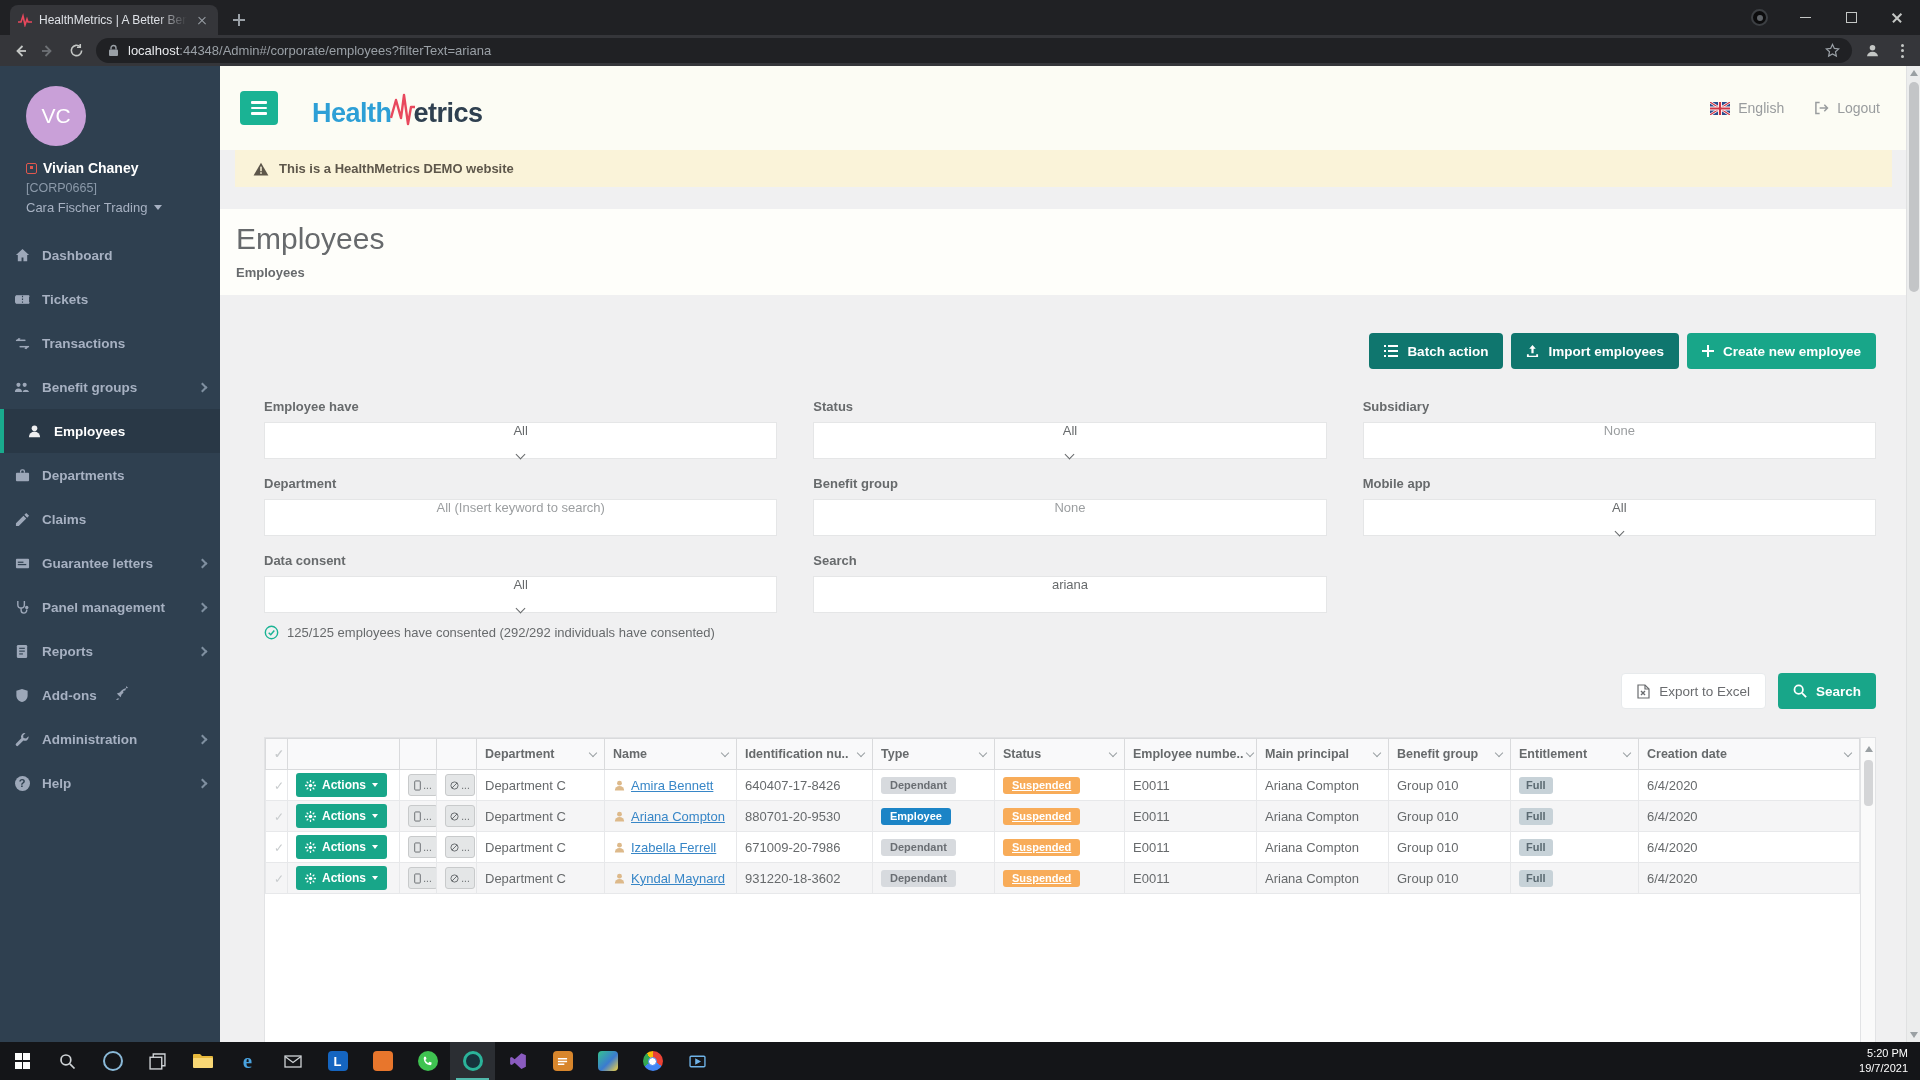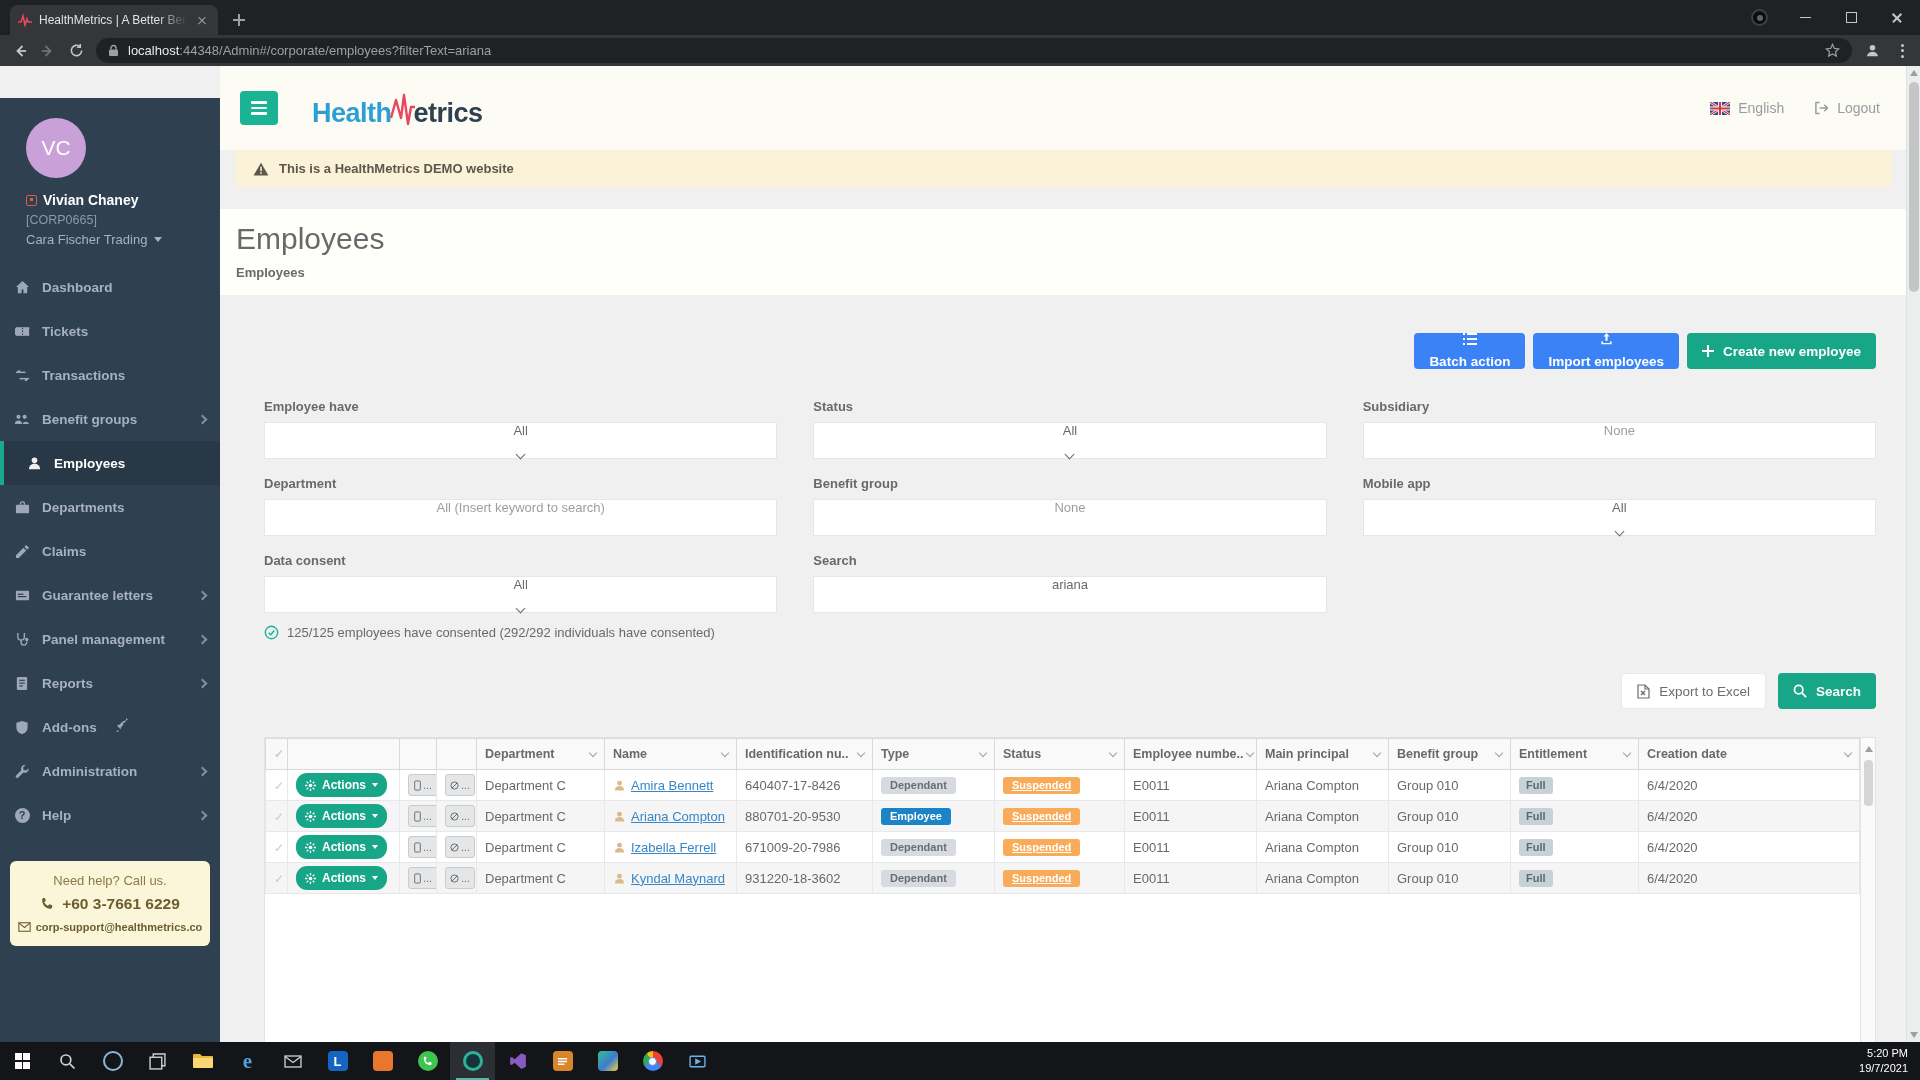--- a/index.html
+++ b/index.html
@@ -36,21 +36,21 @@
 .url-text { font-size:13px; color:#9aa0a6; white-space:nowrap; overflow:hidden; flex:1; }
 .url-text b { color:#e8eaed; font-weight:normal; }
 .tool-right { display:flex; align-items:center; gap:4px; }
 .dots3 { width:24px; height:24px; display:flex; flex-direction:column; align-items:center; justify-content:center; gap:2.5px; }
 .dots3 i { width:3px; height:3px; border-radius:50%; background:#c4c7c5; }
 
 
 .app { position:absolute; top:66px; left:0; right:0; bottom:38px; display:flex; }
 
 
-.sidebar { width:220px; flex-shrink:0; background:#2f4050; color:#a7b1c2; position:relative; overflow:hidden;margin-top:32px; }
+.sidebar { width:220px; flex-shrink:0; background:#2f4050; color:#a7b1c2; position:relative; overflow:hidden; }
 .profile { padding:20px 14px 6px 26px; }
 .avatar { width:60px; height:60px; border-radius:50%; background:#c9a0d8; color:#fff; font-size:21px; display:flex; align-items:center; justify-content:center; margin-bottom:14px; }
 .pname { color:#fff; font-weight:bold; font-size:14px; display:flex; align-items:center; gap:6px; }
 .red-badge { width:11px; height:11px; border:1.6px solid #e0584e; border-radius:2px; position:relative; flex-shrink:0;}
 .red-badge::after{content:"";position:absolute;left:2.5px;top:2.5px;width:3px;height:3px;background:#e0584e;}
 .corp-id { font-size:12.5px; color:#8b99a9; margin-top:5px; }
 .company { font-size:13px; color:#a7b1c2; margin-top:5px; display:flex; align-items:center; gap:7px; }
 .caret-down { width:0; height:0; border-left:4px solid transparent; border-right:4px solid transparent; border-top:5px solid #a7b1c2; }
 .nav { margin-top:12px; }
 .nav-item { height:44px; display:flex; align-items:center; gap:12px; padding-left:14px; padding-right:14px; font-size:13.5px; font-weight:bold; color:#a7b1c2; cursor:default; }
@@ -77,21 +77,21 @@
 
 .banner { margin:0 28px 0 15px; background:#faf3d9; padding:11px 18px; display:flex; align-items:center; gap:10px; color:#5d564a; font-weight:bold; font-size:13px; }
 .gap20 { height:22px; }
 .page-heading { background:#fefefa; padding:13px 20px 15px 16px; }
 .pg-title { font-size:30px; font-weight:300; color:#676a6c; }
 .pg-crumb { font-size:13px; font-weight:bold; color:#676a6c; margin-top:9px; }
 
 .content { padding:38px 44px 0 44px; }
 .btn-row { display:flex; justify-content:flex-end; gap:8px; margin-bottom:30px; }
 .btn { height:36px; padding:0 15px; border-radius:4px; color:#fff; font-size:13.5px; font-weight:bold; display:inline-flex; align-items:center; gap:9px; border:none; cursor:default; }
-.btn-blue { background:#3b82f6;flex-direction:column; }
+.btn-blue { background:#0f766e; }
 .btn-teal { background:#18a689; }
 .btn-white { background:#fff; border:1px solid #e7eaec; color:#6a6c6f; font-weight:normal; }
 
 .filters { display:grid; grid-template-columns:1fr 1fr 1fr; column-gap:36px; }
 .field { margin-bottom:17px; }
 .field label { display:block; font-size:13px; font-weight:bold; color:#676a6c; margin-bottom:8px; }
 .control { height:37px; background:#fff; border:1px solid #e5e6e7; display:flex; align-items:center; justify-content:space-between; padding:0 12px; font-size:13px; color:#676a6c;flex-direction:column; }
 .control.ph { color:#9b9ea0; }
 .sel-chev { width:7px; height:7px; border-right:1.8px solid #676a6c; border-bottom:1.8px solid #676a6c; transform:rotate(45deg); margin-top:-4px; }
 .consent-note { display:flex; align-items:center; gap:8px; font-size:13px; color:#676a6c; margin-top:-6px; }
@@ -100,21 +100,21 @@
 
 .table-card { margin-top:28px; background:#fff; height:342px; position:relative; border:1px solid #e2e3e5; }
 table { width:calc(100% - 15px); border-collapse:collapse; table-layout:fixed; font-size:13px; color:#676a6c; }
 th { height:31px; background:#f9f9fa; border:1px solid #d9dadc; font-weight:bold; text-align:left; padding:0 8px; font-size:12.5px; white-space:nowrap; overflow:hidden; }
 td { height:31px; border:1px solid #e7e8ea; padding:0 8px; white-space:nowrap; overflow:hidden; }
 tr.stripe td { background:#f5f5f6; }
 .th-flex { display:flex; align-items:center; justify-content:space-between; gap:4px; }
 .sort-chev { width:6px; height:6px; border-right:1.6px solid #9aa0a3; border-bottom:1.6px solid #9aa0a3; transform:rotate(45deg); flex-shrink:0; margin-top:-3px; }
 .chk { color:#c9ccce; font-size:12px; }
 .chk::before { content:"\2713"; }
-.actions-btn { height:24px; background:#18a689; border-radius:11px; color:#fff; font-size:12px; font-weight:bold; display:inline-flex; align-items:center; gap:6px; padding:0 9px; border:none;justify-content:flex-end; }
+.actions-btn { height:24px; background:#18a689; border-radius:3px; color:#fff; font-size:12px; font-weight:bold; display:inline-flex; align-items:center; gap:6px; padding:0 9px; border:none;justify-content:flex-end; }
 .caret-w { width:0; height:0; border-left:3.5px solid transparent; border-right:3.5px solid transparent; border-top:4px solid #fff; }
 .mini-btn { height:22px; min-width:30px; background:#e4e6e7; border:1px solid #c8cacb; border-radius:3px; color:#6a6e71; font-size:10px; display:inline-flex; align-items:center; justify-content:center; gap:2px; padding:0 4px; }
 .name-link { color:#3786c7; text-decoration:underline; }
 .badge { display:inline-block; padding:3px 9px; border-radius:3px; font-size:11px; font-weight:bold; line-height:1; }
 .badge-gray { background:#d7dade; color:#6a6e73; }
 .badge-blue { background:#1c84c6; color:#fff; }
 .badge-orange { background:#f8ac59; color:#fff;text-decoration:underline; }
 .badge-steel { background:#c7d2d8; color:#5b6a72; padding:3px 7px; }
 .tbl-scroll { position:absolute; top:0; right:0; bottom:0; width:15px; background:#fafafa; border-left:1px solid #e2e3e5; }
 .tri-up { position:absolute; top:8px; left:3.5px; width:0; height:0; border-left:4px solid transparent; border-right:4px solid transparent; border-bottom:6px solid #9aa0a3; }
@@ -345,36 +345,20 @@
         </div>
         <div class="nav-item">
           <span class="nicon">
               <span style="width:15px;height:15px;border-radius:50%;background:#a7b1c2;color:#2f4050;font-size:11px;font-weight:bold;display:flex;align-items:center;justify-content:center;">?</span>
             </span>
           <span>Help</span>
           <span class="chev-r"></span>
         </div>
       </div>
 
-      <div class="help-box">
-        <div class="hb-1">Need help? Call us.</div>
-        <div class="hb-phone">
-          <svg width="14" height="14" viewBox="0 0 16 16" fill="#6b5d2e">
-              <path d="M3.2 1.2 5.6 1l1 3.4-1.7 1.4c.8 2 2.3 3.5 4.3 4.3l1.4-1.7 3.4 1-.2 2.4c0 1-.9 1.8-1.9 1.7C6.2 13 3 9.8 2.5 4.1c-.1-1 .7-2.8.7-2.9z"></path>
-            </svg>
-          <span>+60 3-7661 6229</span>
-        </div>
-        <div class="hb-mail">
-          <svg width="13" height="10" viewBox="0 0 14 11" fill="none" stroke="#6b5d2e" stroke-width="1.2">
-              <rect x="0.8" y="0.8" width="12.4" height="9.4"></rect>
-              <path d="M1 1.2 7 6l6-4.8"></path>
-            </svg>
-          <span>corp-support@healthmetrics.co</span>
-        </div>
-      </div>
     </div>
 
     <div class="main">
       <div class="topbar">
         <div class="hamburger">
             <i></i>
             <i></i>
             <i></i>
           </div>
         <div class="logo">

